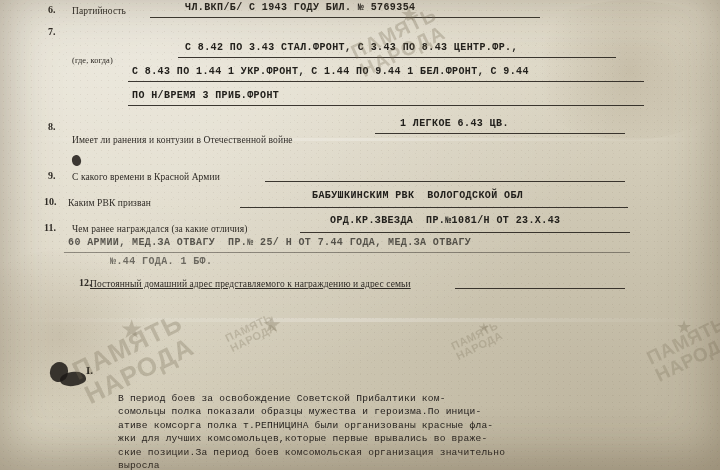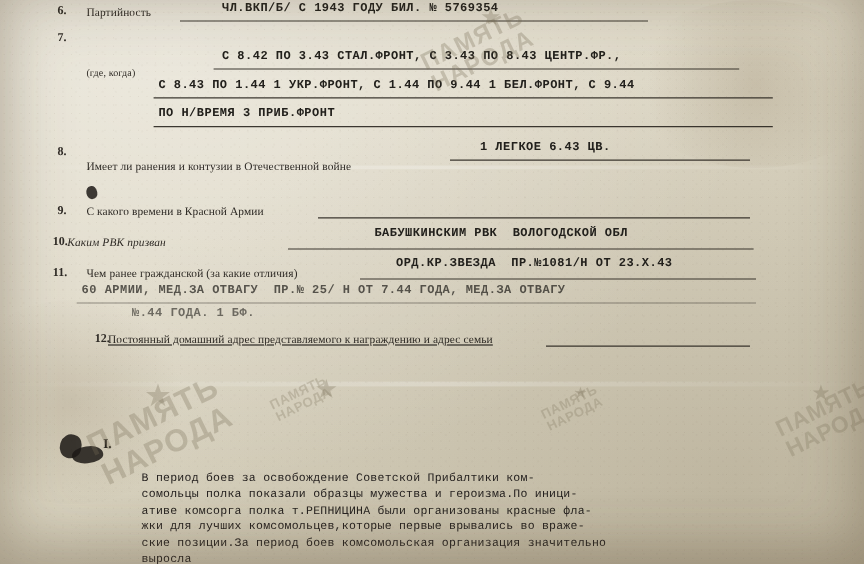--- a/index.html
+++ b/index.html
@@ -190,26 +190,26 @@
   <div class="fill" style="left:400px; top:118px;">1 легкое 6.43 цв.</div>
   <div class="uline" style="left:375px; top:133px; width:250px;"></div>
 
   <div class="blot" style="left:72px; top:155px; width:9px; height:11px; transform:rotate(-12deg);"></div>
 
   <div class="num" style="left:48px; top:170px;">9.</div>
   <div class="typed" style="left:72px; top:171px;">С какого времени в Красной Армии</div>
   <div class="uline" style="left:265px; top:181px; width:360px;"></div>
 
   <div class="num" style="left:44px; top:196px;">10.</div>
-  <div class="typed" style="left:56px; top:197px;font-style:italic;">Каким РВК призван</div>
+  <div class="typed" style="left:68px; top:197px;">Каким РВК призван</div>
   <div class="fill" style="left:312px; top:190px;">Бабушкинским РВК  Вологодской обл</div>
   <div class="uline" style="left:240px; top:207px; width:388px;"></div>
 
   <div class="num" style="left:44px; top:222px;">11.</div>
-  <div class="typed" style="left:72px; top:223px;">Чем ранее гражданской (за какие отличия)</div>
+  <div class="typed" style="left:72px; top:223px;">Чем ранее награждался (за какие отличия)</div>
   <div class="fill" style="left:330px; top:215px;">орд.кр.звезда  пр.№1081/Н от 23.X.43</div>
   <div class="uline" style="left:300px; top:232px; width:330px;"></div>
 
   <div class="fill" style="left:68px; top:237px; opacity:0.72;">60 армии, мед.ЗА ОТВАГУ  пр.№ 25/ Н от 7.44 года, мед.За отвагу</div>
   <div class="uline" style="left:64px; top:252px; width:566px; opacity:0.5;"></div>
 
   <div class="fill" style="left:110px; top:256px; opacity:0.6;">№.44 года. 1 Бф.</div>
 
   <div class="num" style="left:44px; top:277px;margin-left:35px;">12.</div>
   <div class="typed" style="left:90px; top:278px;text-decoration:underline;">Постоянный домашний адрес представляемого к награждению и адрес семьи</div>

